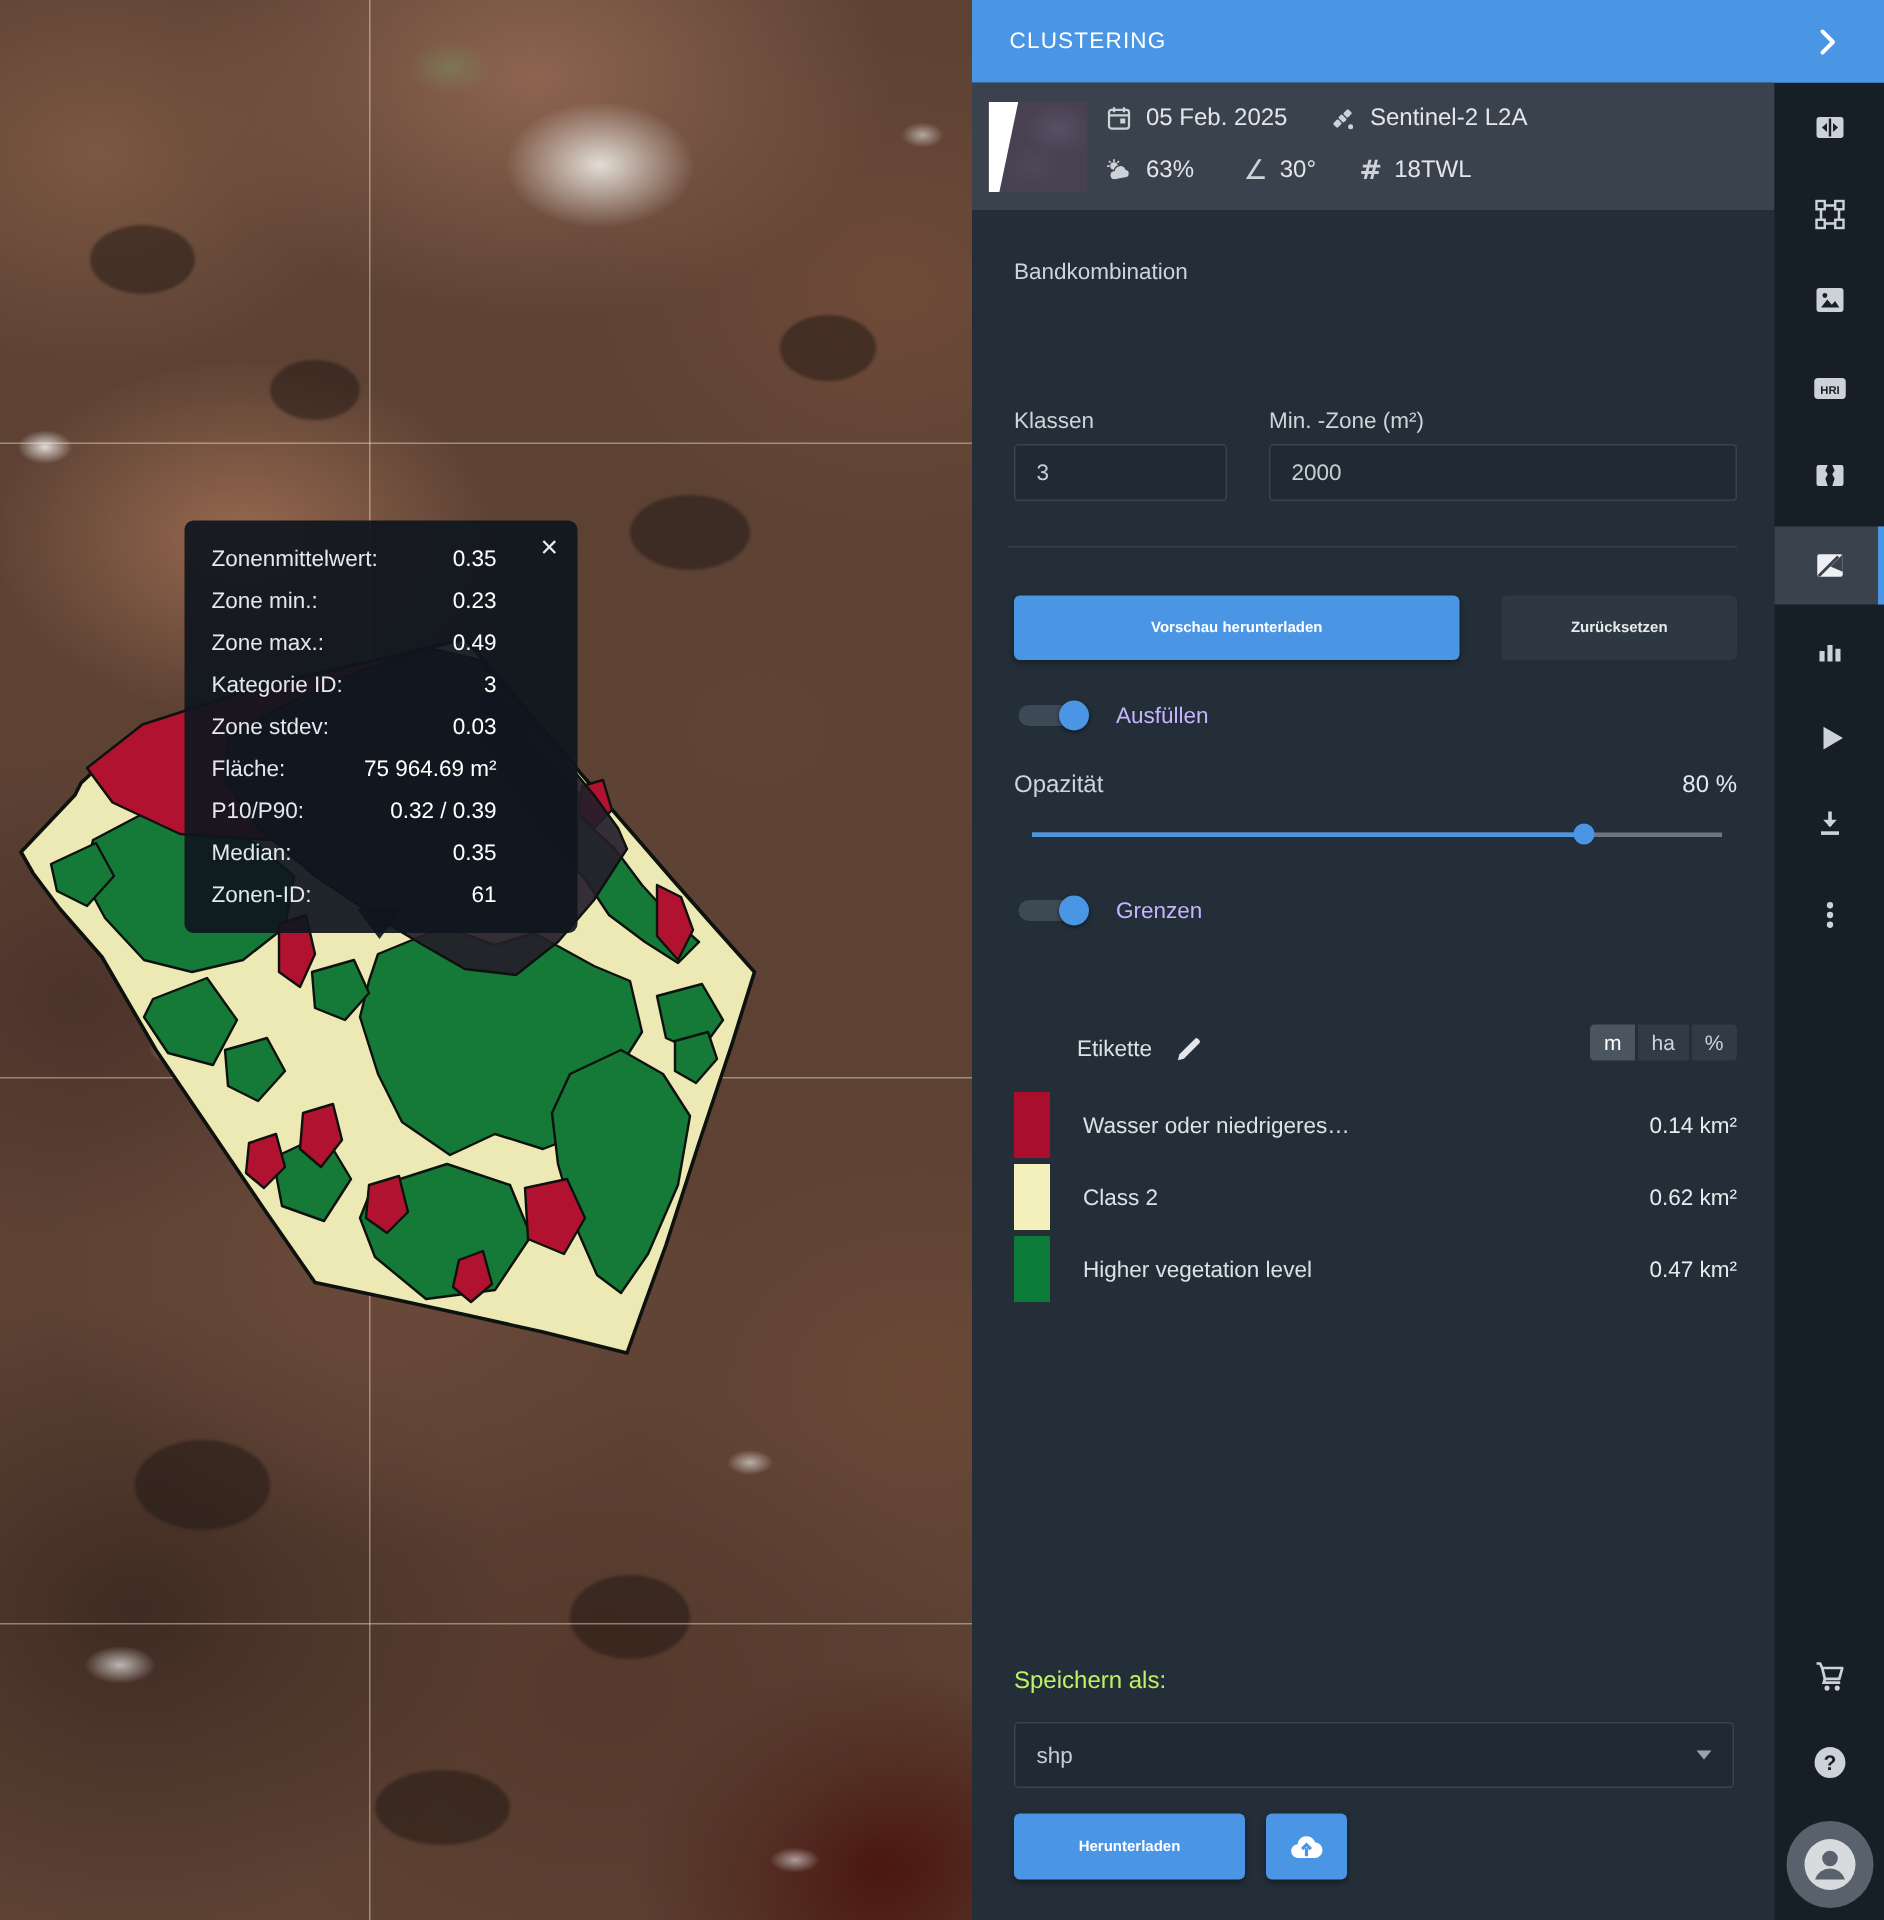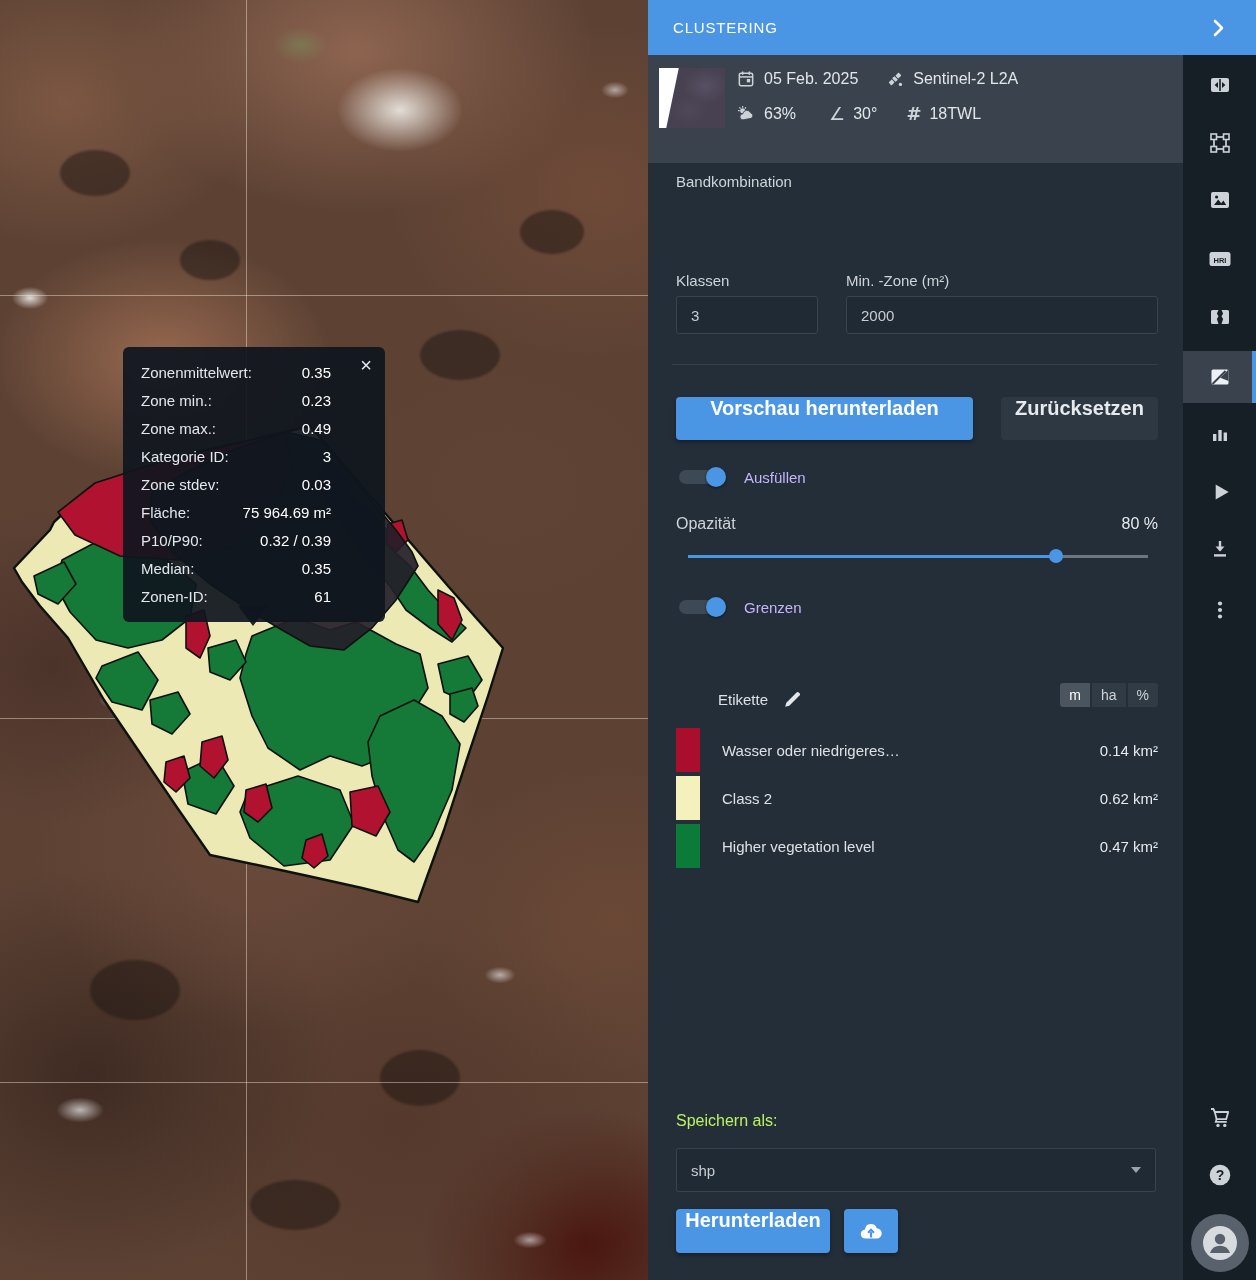--- a/index.html
+++ b/index.html
@@ -46,21 +46,21 @@
   #tooltip-arrow { position:absolute; left:238px; top:606px; width:0; height:0; z-index:4;
     border-left:15px solid transparent; border-right:15px solid transparent; border-top:20px solid rgba(15,22,30,.93); }
 
   
   #panel { position:absolute; left:648px; top:0; width:535px; height:1280px; background:#232e39; }
   #panel-header { position:absolute; left:0; top:0; width:608px; height:55px; background:#4a96e4; z-index:6;
     display:flex; align-items:center; }
   #panel-header .title { font-size:15px; font-weight:normal; letter-spacing:.8px; color:#fff; margin-left:25px; }
   #header-chevron { position:absolute; right:26px; top:16px; }
 
-  #meta-bar { position:absolute; left:0; top:55px; width:535px; height:108px; background:#3a434d;padding-left:36px; }
+  #meta-bar { position:absolute; left:0; top:55px; width:535px; height:85px; background:#3a434d;padding-left:36px; }
   #scene-thumb { position:absolute; left:11px; top:13px; width:66px; height:60px; overflow:hidden;
     background:
       radial-gradient(30px 24px at 70% 30%, #585064, rgba(88,80,100,0) 75%),
       radial-gradient(26px 20px at 45% 70%, #4e4858, rgba(78,72,88,0) 75%),
       #474151; }
   #scene-thumb .wedge { position:absolute; left:0; top:0; width:100%; height:100%; background:#fff;
     clip-path:polygon(0 0, 30% 0, 11% 100%, 0 100%); }
   .meta-row { position:absolute; left:88px; display:flex; align-items:center; gap:9px; font-size:16px; color:#e2e6ea; }
   .meta-item { display:flex; align-items:center; gap:8px; }
   .meta-glyph { font-family:"DejaVu Sans", sans-serif; color:#ccd2d7; font-size:18px; }
@@ -68,22 +68,22 @@
   .field-label { font-size:15px; color:#ced4d9; }
   .select-box { position:absolute; height:40px; background:#202a34; border:1px solid #39434d; border-radius:3px;
     display:flex; align-items:center; padding:0 14px; font-size:15px; color:#c8cdd2; }
   .caret { width:0; height:0; border-left:5px solid transparent; border-right:5px solid transparent;
     border-top:6px solid #9aa3ab; margin-left:auto; }
   .num-input { position:absolute; height:38px; background:#202a34; border:1px solid #39434d; border-radius:3px;
     display:flex; align-items:center; padding:0 14px; font-size:15px; color:#c8cdd2; }
 
   .divider { position:absolute; left:24px; width:486px; height:1px; background:rgba(255,255,255,.09); }
 
-  .btn { position:absolute; height:43px; border-radius:4px; display:flex; align-items:flex-start; justify-content:center;
-    font-size:20px; font-weight:bold; cursor:pointer; }
+  .btn { position:absolute; height:43px; border-radius:4px; display:flex; align-items:center; justify-content:center;
+    font-size:10px; font-weight:bold; cursor:pointer; }
   .btn-primary { background:#4a96e4; color:#fff; box-shadow:0 2px 4px rgba(0,0,0,.35); }
   .btn-dark { background:#2d3843; color:#e7eaed; }
 
   .toggle { position:absolute; width:50px; height:24px; cursor:pointer; }
   .toggle .track { position:absolute; left:3px; top:5px; width:44px; height:14px; border-radius:7px; background:#3d4a56; }
   .toggle .knob { position:absolute; right:0; top:2px; width:20px; height:20px; border-radius:50%; background:#4a96e4;
     box-shadow:0 1px 3px rgba(0,0,0,.5); }
   .toggle-label { position:absolute; font-size:15px; color:#c4b5fd; }
 
   #opacity-slider { position:absolute; left:40px; top:549px; width:460px; height:14px; cursor:pointer; }

